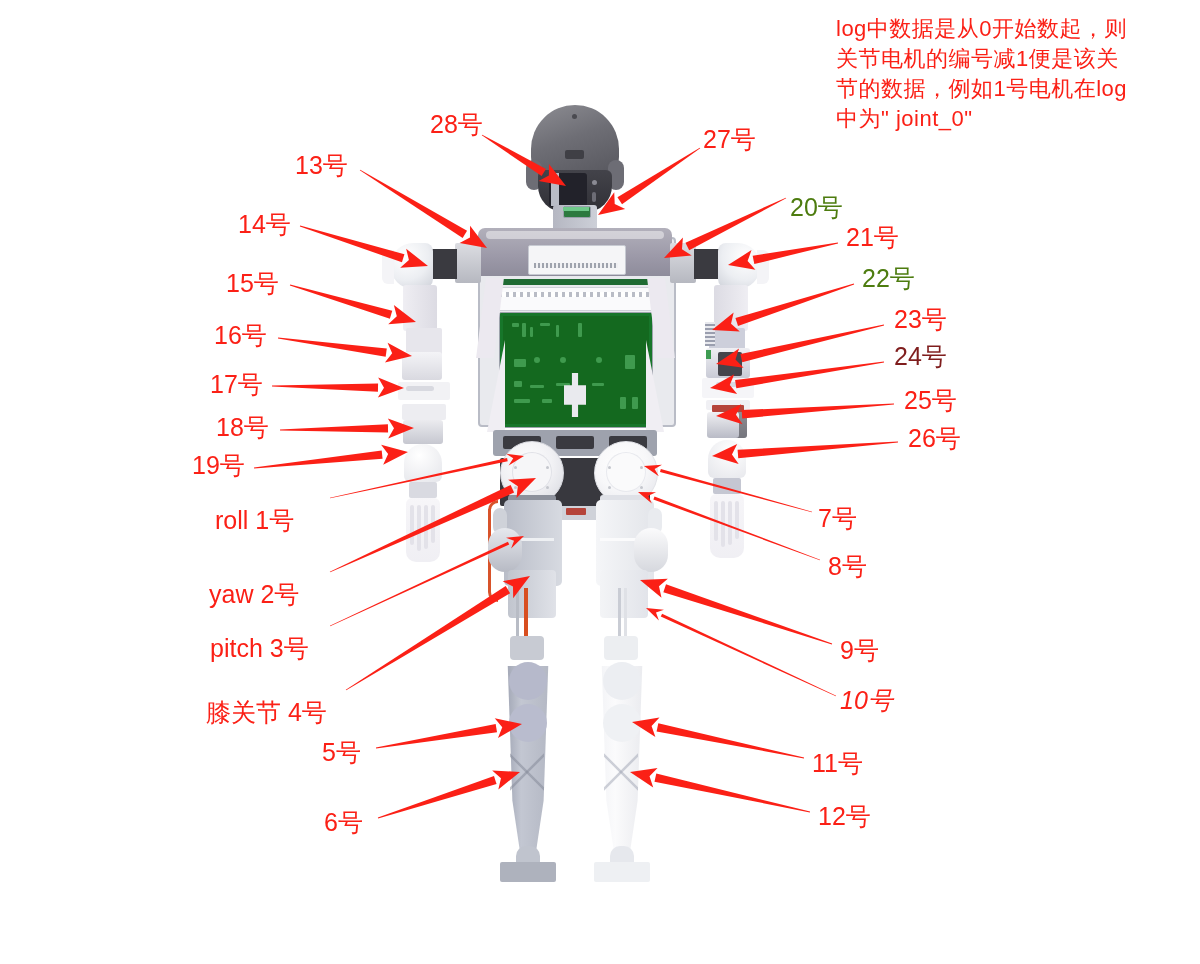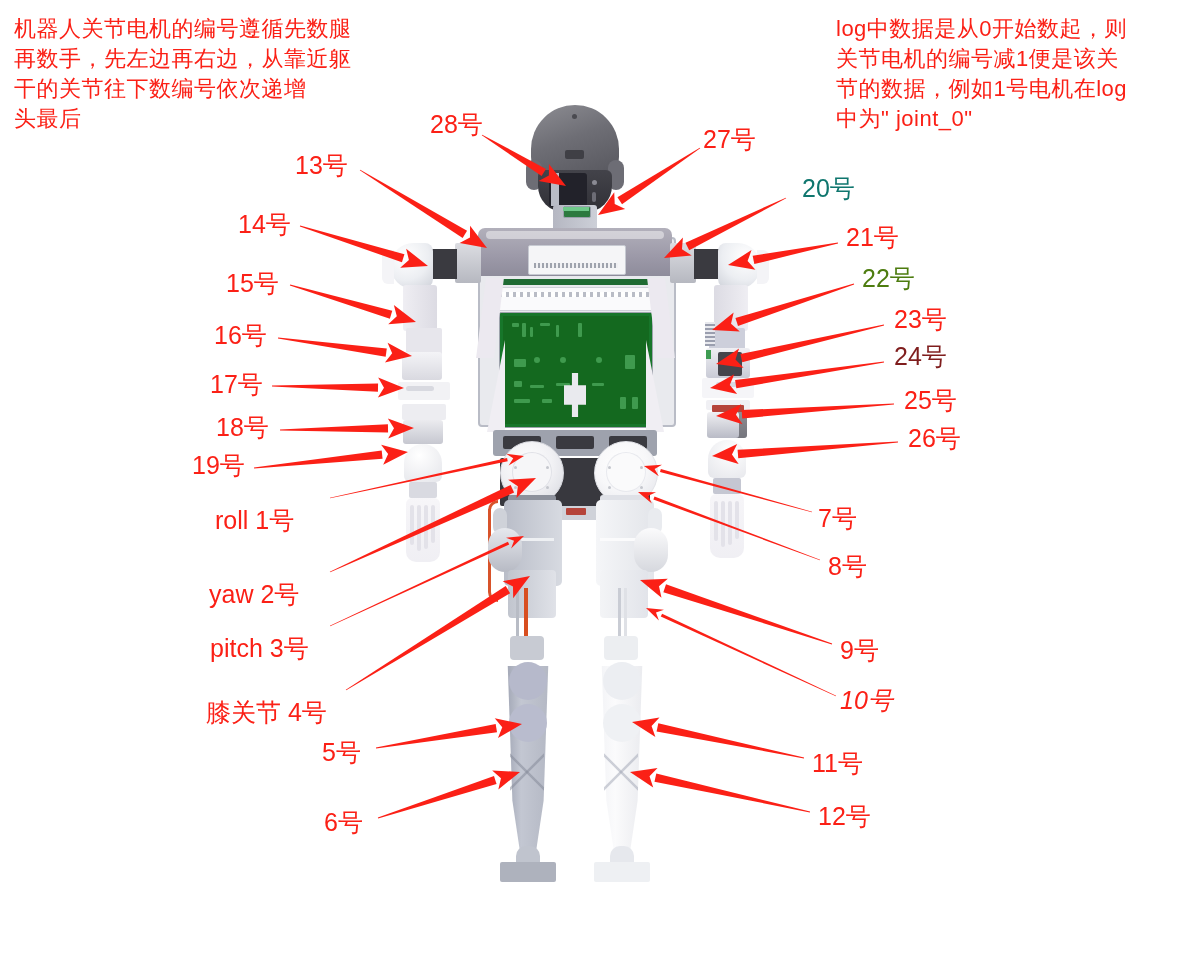--- a/index.html
+++ b/index.html
@@ -147,24 +147,20 @@
   .foot-r{left:594px;top:862px;width:56px;height:20px;background:#eef0f3;border-radius:2px;}
   .foot-ank-l{left:516px;top:846px;width:24px;height:20px;background:#c0c4ce;border-radius:10px 10px 2px 2px;}
   .foot-ank-r{left:610px;top:846px;width:24px;height:20px;background:#e6e8ed;border-radius:10px 10px 2px 2px;}
   .cable{left:488px;top:500px;width:7px;height:96px;border:3px solid #d8532a;border-right:none;border-radius:14px 0 0 14px;background:transparent;}
 </style>
 </head>
 <body>
 
 <div id="stage">
 
-  <div class="note" id="note-left">机器人关节电机的编号遵循先数腿
-再数手，先左边再右边，从靠近躯
-干的关节往下数编号依次递增
-头最后</div>
   <div class="note" id="note-right">log中数据是从0开始数起，则
 关节电机的编号减1便是该关
 节的数据，例如1号电机在log
 中为" joint_0"</div>
 
   <div id="robot">
     <div class="pc helmet"></div>
     <div class="pc helmet-dot"></div>
     <div class="pc ear-l"></div>
     <div class="pc ear-r"></div>
@@ -447,21 +443,21 @@
       <div class="lbl" style="left: 216px; top: 427px; color: rgb(251, 32, 22);">18号</div>
       <div class="lbl" style="left: 192px; top: 465px; color: rgb(251, 32, 22);">19号</div>
       <div class="lbl" style="left: 215px; top: 520px; color: rgb(251, 32, 22);">roll 1号</div>
       <div class="lbl" style="left: 209px; top: 594px; color: rgb(251, 32, 22);">yaw 2号</div>
       <div class="lbl" style="left: 210px; top: 648px; color: rgb(251, 32, 22);">pitch 3号</div>
       <div class="lbl" style="left: 206px; top: 712px; color: rgb(251, 32, 22);">膝关节 4号</div>
       <div class="lbl" style="left: 322px; top: 752px; color: rgb(251, 32, 22);">5号</div>
       <div class="lbl" style="left: 324px; top: 822px; color: rgb(251, 32, 22);">6号</div>
       <div class="lbl" style="left: 430px; top: 124px; color: rgb(251, 32, 22);">28号</div>
       <div class="lbl" style="left: 703px; top: 139px; color: rgb(251, 32, 22);">27号</div>
-      <div class="lbl" style="left: 790px; top: 188px; color: #0f766e; margin-left: 12px;">20号</div>
+      <div class="lbl" style="left: 790px; top: 207px; color: #4d7c0f;">20号</div>
       <div class="lbl" style="left: 846px; top: 237px; color: rgb(251, 32, 22);">21号</div>
       <div class="lbl" style="left: 862px; top: 278px; color: #4d7c0f;">22号</div>
       <div class="lbl" style="left: 894px; top: 319px; color: rgb(251, 32, 22);">23号</div>
       <div class="lbl" style="left: 894px; top: 356px; color: #7f1d1d;">24号</div>
       <div class="lbl" style="left: 904px; top: 400px; color: rgb(251, 32, 22);">25号</div>
       <div class="lbl" style="left: 908px; top: 438px; color: rgb(251, 32, 22);">26号</div>
       <div class="lbl" style="left: 818px; top: 518px; color: rgb(251, 32, 22);">7号</div>
       <div class="lbl" style="left: 828px; top: 566px; color: rgb(251, 32, 22);">8号</div>
       <div class="lbl" style="left: 840px; top: 650px; color: rgb(251, 32, 22);">9号</div>
       <div class="lbl" style="left: 840px; top: 700px; color: rgb(251, 32, 22); font-style: italic;">10号</div>

